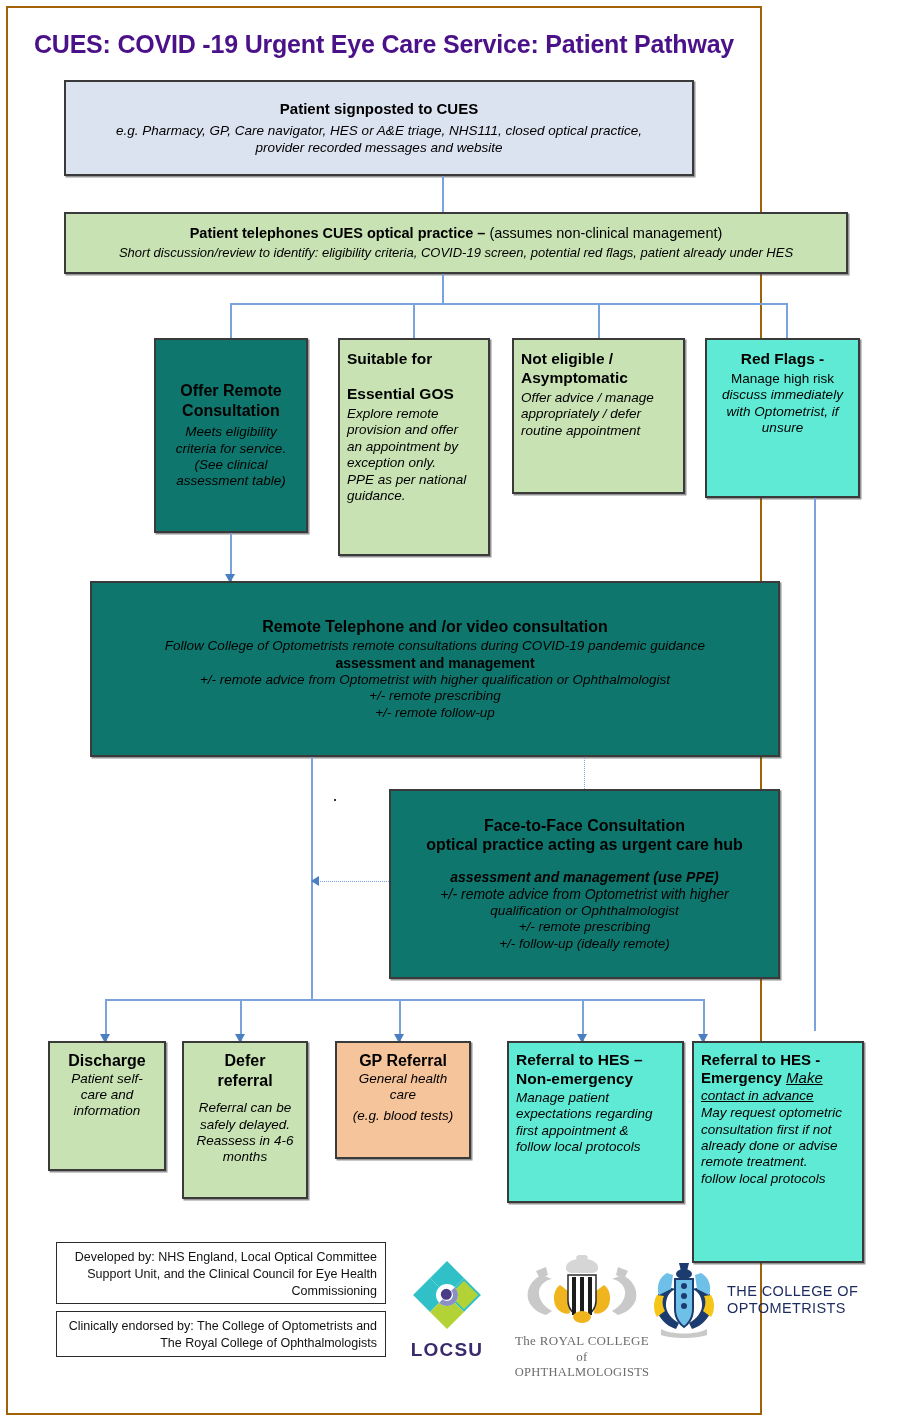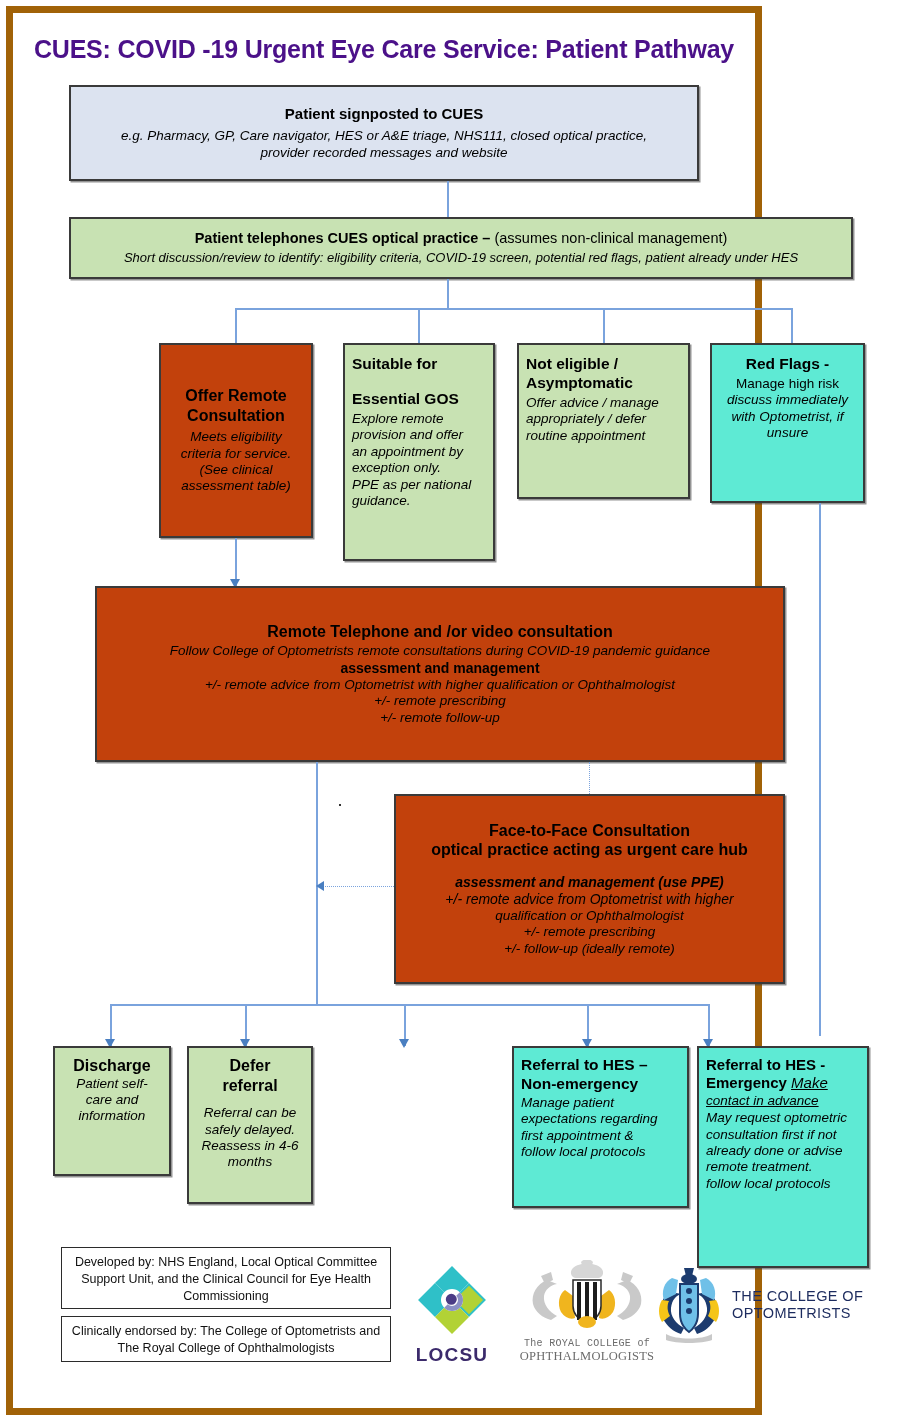--- a/index.html
+++ b/index.html
@@ -7,21 +7,21 @@
     width: 900px; height: 1421px;
     background: #ffffff;
     font-family: "Liberation Sans", sans-serif;
     position: relative;
     overflow: hidden;
   }
   #page {
     position: absolute;
     left: 6px; top: 6px;
     width: 756px; height: 1409px;
-    border: 7px solid #a16207;
+    border: 2px solid #a16207;
     background: #fff;
   }
   
   .title {
     position: absolute;
     left: 0; top: 22px; width: 100%;
     text-align: center;
     color: #4B1189;
     font-weight: bold;
     font-size: 25px;
@@ -44,21 +44,21 @@
   .box .bd { font-style: italic; }
   .box .bdn { font-style: normal; }
   .box .bdbi { font-weight: bold; font-style: italic; }
   .box .bdb { font-weight: bold; font-style: normal; }
   .ul { text-decoration: underline; }
   .left { text-align: left; align-items: flex-start; }
 
   
   .f-blue  { background: #dce3f0; }
   .f-green { background: #c8e2b3; }
-  .f-pink  { background: #c2410c; }
+  .f-pink  { background: #0f766e; }
   .f-lilac { background: #5eead4; }
   .f-orange{ background: #f6c49b; }
 
   
   .vline { position: absolute; width: 1.5px; background: #7aa3dd; }
   .hline { position: absolute; height: 1.5px; background: #7aa3dd; }
   .vdot {
     position: absolute; width: 0;
     border-left: 1.5px dotted #7aa3dd;
   }
@@ -86,31 +86,31 @@
   }
   
   .credit {
     position: absolute;
     border: 1.5px solid #2b2b2b;
     background: #fff;
     padding: 6px 8px;
     font-size: 12.5px;
     line-height: 1.35;
     color: #111;
-    text-align: center;
+    text-align: right;
   }
   
   .logo-wrap { position: absolute; }
   .locsu-text {
     font-weight: bold; font-size: 19px; color: #3b2a6b;
     letter-spacing: 1.2px; text-align: center; margin-top: 2px;
   }
   .rcop-text1 {
-    font-size: 10px; color: #6b6b6b; text-align: center;
-    font-family: Liberation Mono, monospace; letter-spacing: .3px;
+    font-size: 13px; color: #6b6b6b; text-align: center;
+    font-family: Liberation Serif, serif; letter-spacing: .3px;
   }
   .rcop-text2 {
     font-size: 12.5px; color: #6b6b6b; text-align: center;
     font-family: "Liberation Serif", serif; letter-spacing: .3px;
   }
   .coo-text {
     font-size: 14.5px; color: #1c2b5e; line-height: 1.2;
     letter-spacing: .4px;
   }
 </style>
@@ -233,20 +233,26 @@
 
   <div class="box f-green" style="left:174px; top:1033px; width:126px; height:158px; justify-content:flex-start; padding-top:8px;">
     <div class="hd" style="font-size:16px;">Defer</div>
     <div class="hd" style="font-size:16px; margin-bottom:10px;">referral</div>
     <div class="bd" style="font-size:13.5px;">Referral can be</div>
     <div class="bd" style="font-size:13.5px;">safely delayed.</div>
     <div class="bd" style="font-size:13.5px;">Reassess in 4-6</div>
     <div class="bd" style="font-size:13.5px;">months</div>
   </div>
 
+  <div class="box f-orange" style="left:327px; top:1033px; width:136px; height:118px; justify-content:flex-start; padding-top:8px;">
+    <div class="hd" style="font-size:16px;">GP Referral</div>
+    <div class="bd" style="font-size:13.5px;">General health</div>
+    <div class="bd" style="font-size:13.5px;">care</div>
+    <div class="bd" style="font-size:13.5px; margin-top:5px;">(e.g. blood tests)</div>
+  </div>
 
   <div class="box f-lilac left" style="left:499px; top:1033px; width:177px; height:162px; justify-content:flex-start; padding-top:8px;">
     <div class="hd" style="font-size:15.5px;">Referral to HES –</div>
     <div class="hd" style="font-size:15.5px; margin-bottom:1px;">Non-emergency</div>
     <div class="bd" style="font-size:13.5px;">Manage patient</div>
     <div class="bd" style="font-size:13.5px;">expectations regarding</div>
     <div class="bd" style="font-size:13.5px;">first appointment &amp;</div>
     <div class="bd" style="font-size:13.5px;">follow local protocols</div>
   </div>
 

